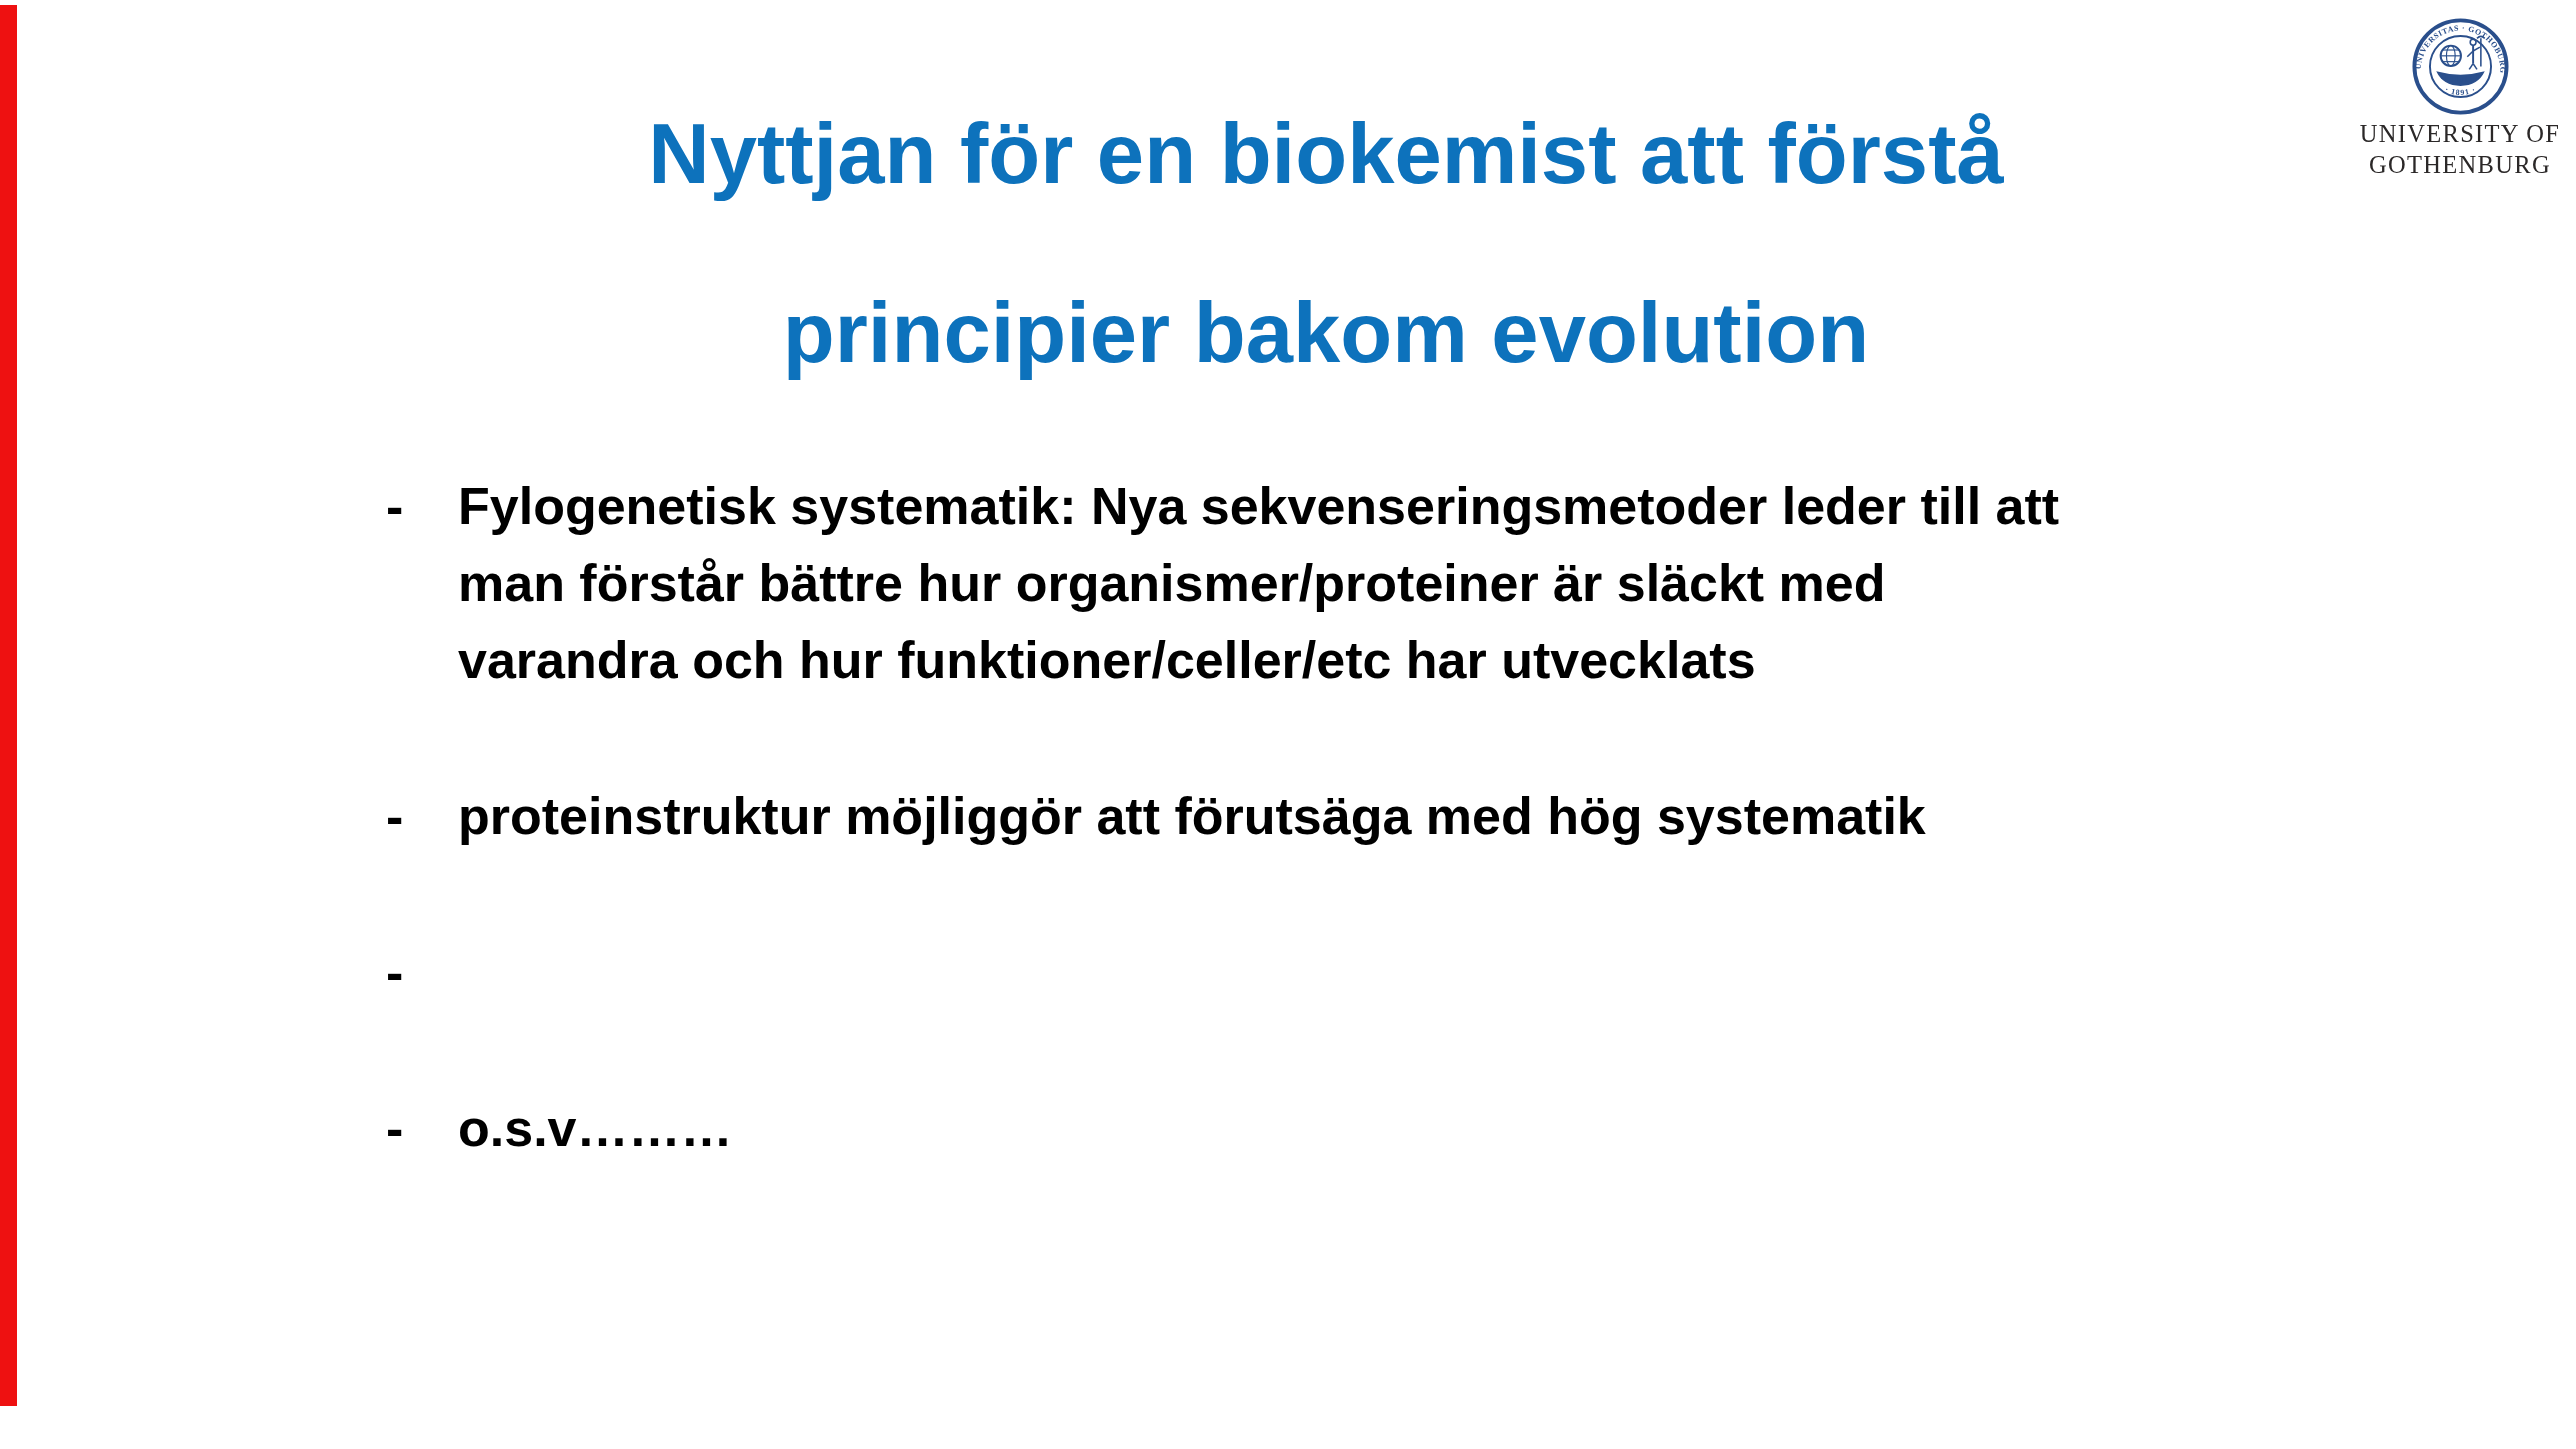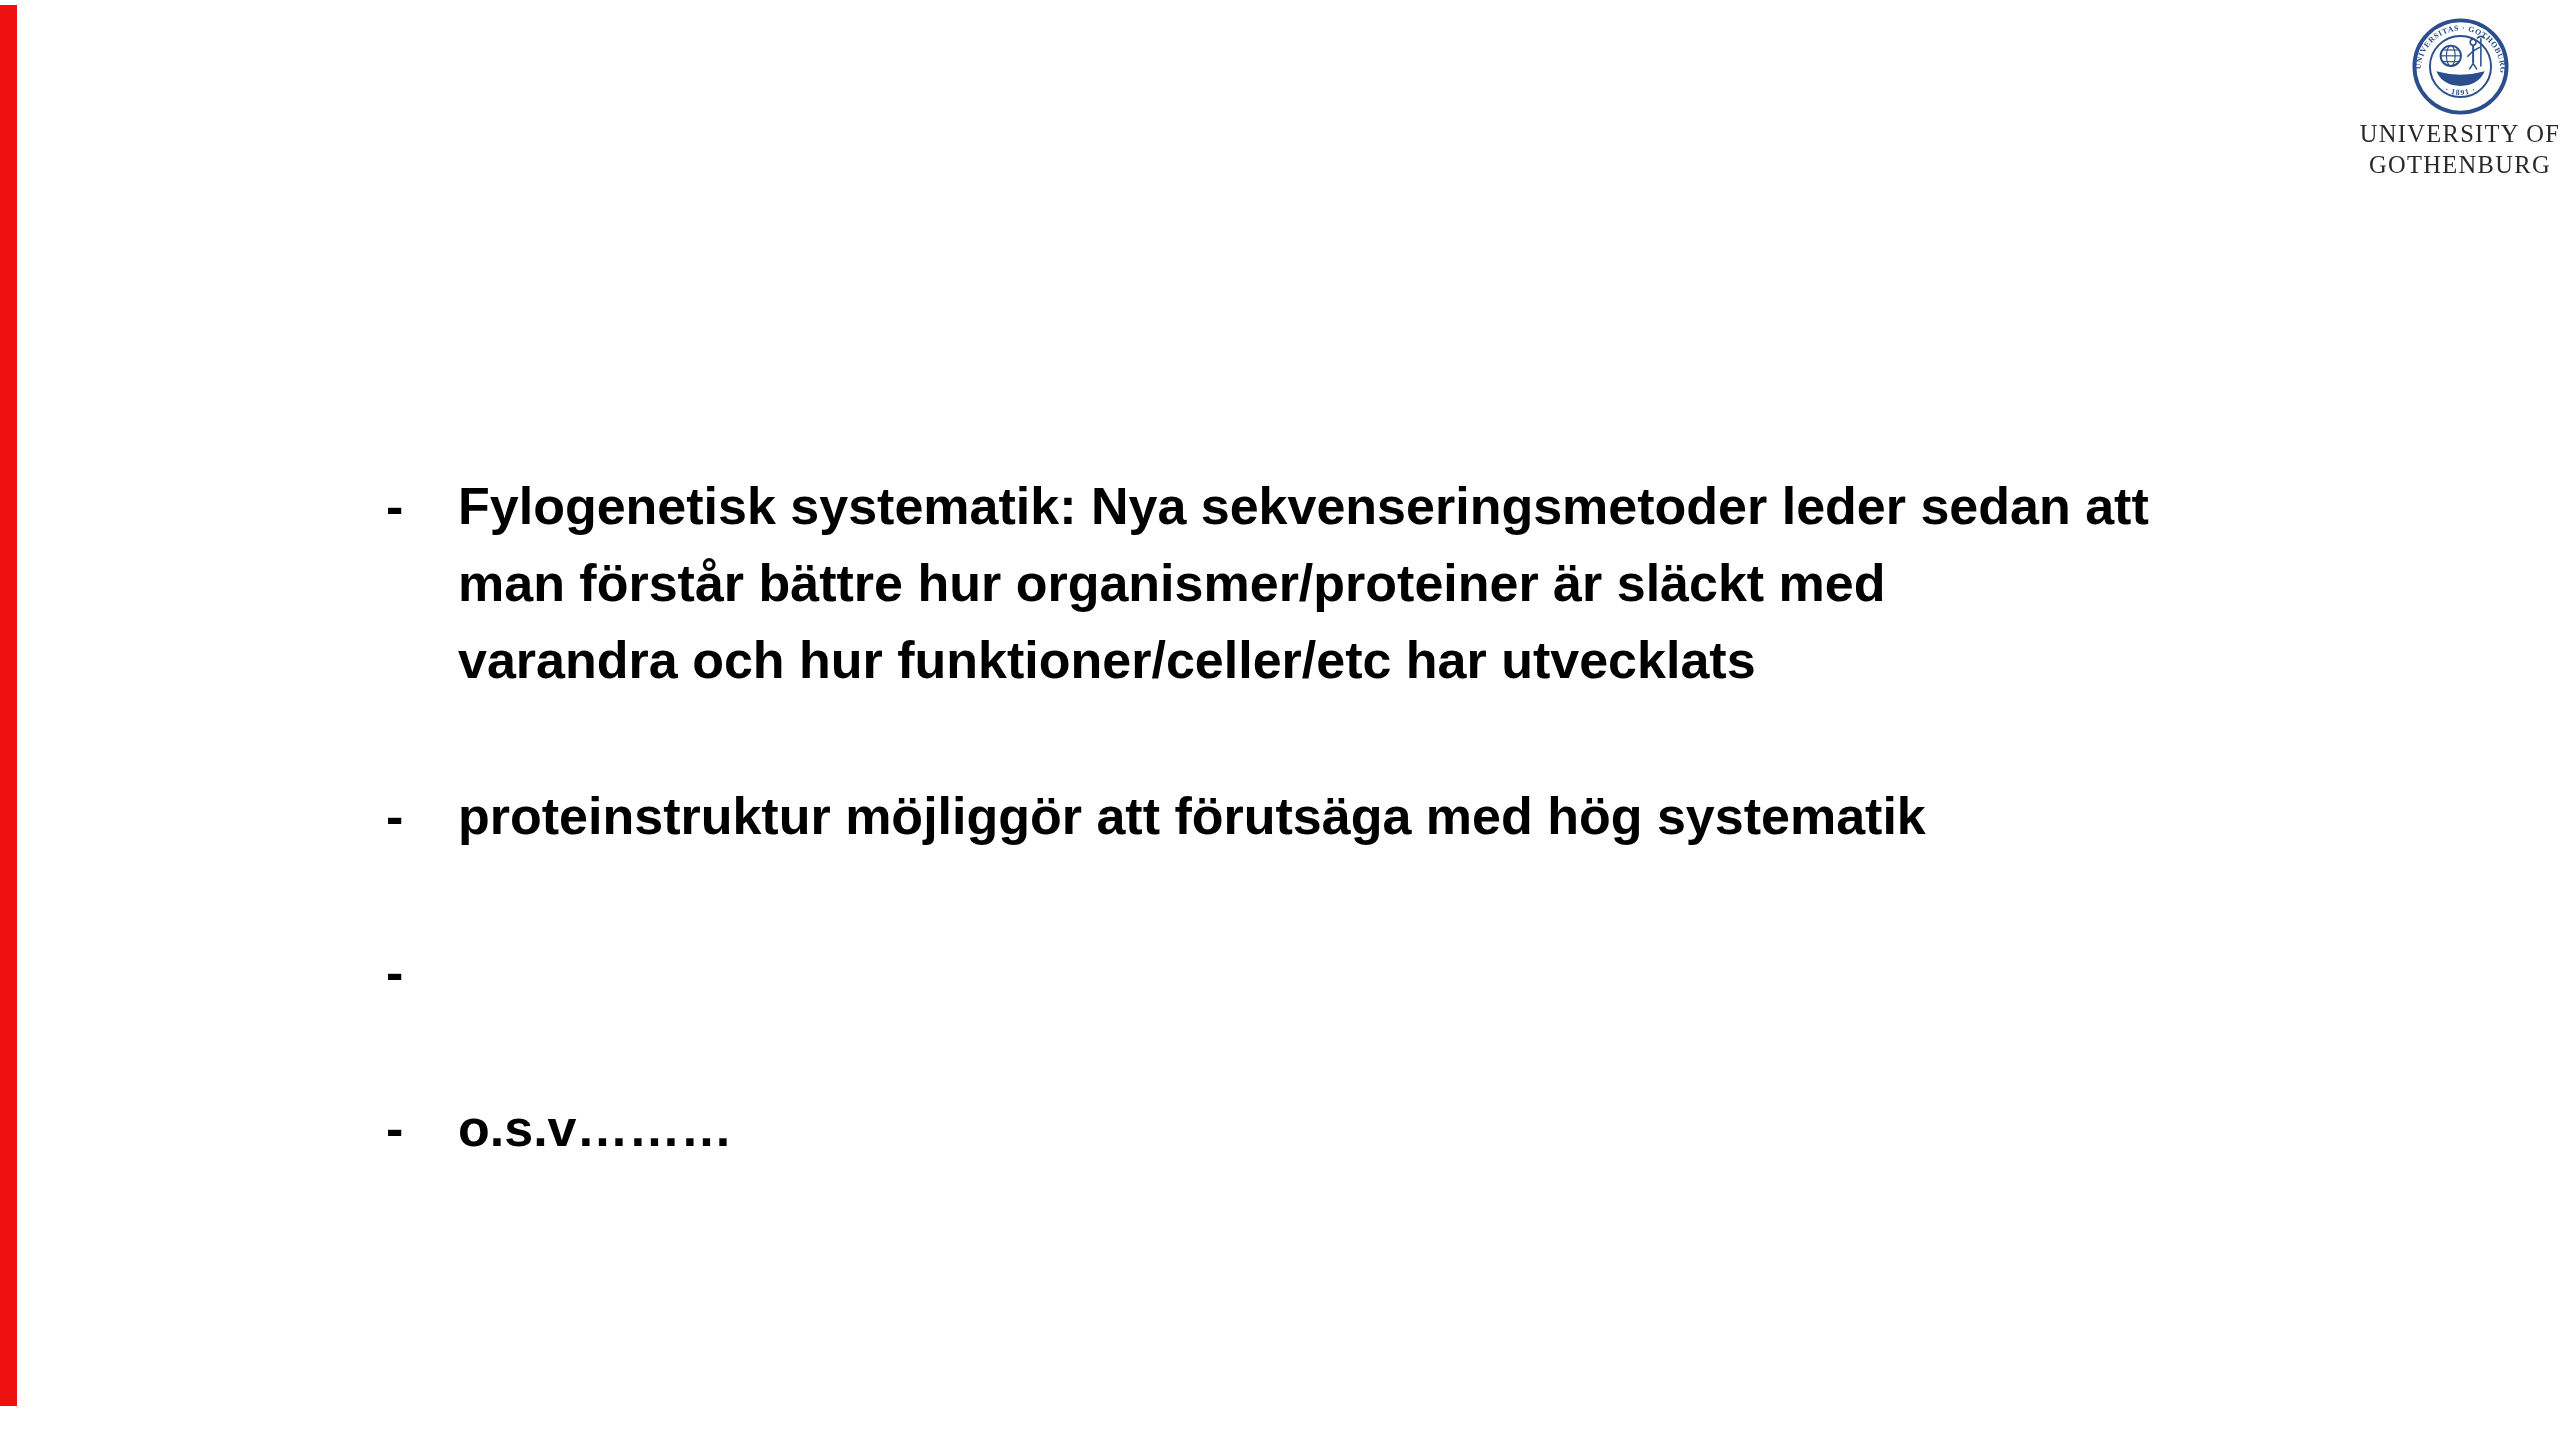--- a/index.html
+++ b/index.html
@@ -89,27 +89,31 @@
     font-weight:bold;
   }
 </style>
 </head>
 <body>
 
 <div class="slide" style="background: rgb(255, 255, 255);">
 
   <div class="accent-bar" style="background: rgb(238, 17, 17);"></div>
 
+  <div class="title" style="color: rgb(13, 114, 188);">
+    <div>Nyttjan för en biokemist att förstå</div>
+    <div>principier bakom evolution</div>
+  </div>
 
   <div class="bullets">
 
     <div class="bullet">
       <div class="bullet-marker">-</div>
       <div class="bullet-lines">
-        <div class="bullet-line">Fylogenetisk systematik: Nya sekvenseringsmetoder leder sedan att</div>
+        <div class="bullet-line">Fylogenetisk systematik: Nya sekvenseringsmetoder leder till att</div>
         <div class="bullet-line">man förstår bättre hur organismer/proteiner är släckt med</div>
         <div class="bullet-line">varandra och hur funktioner/celler/etc har utvecklats</div>
       </div>
     </div>
 
     <div class="bullet">
       <div class="bullet-marker">-</div>
       <div class="bullet-lines">
         <div class="bullet-line">proteinstruktur möjliggör att förutsäga med hög systematik</div>
       </div>

